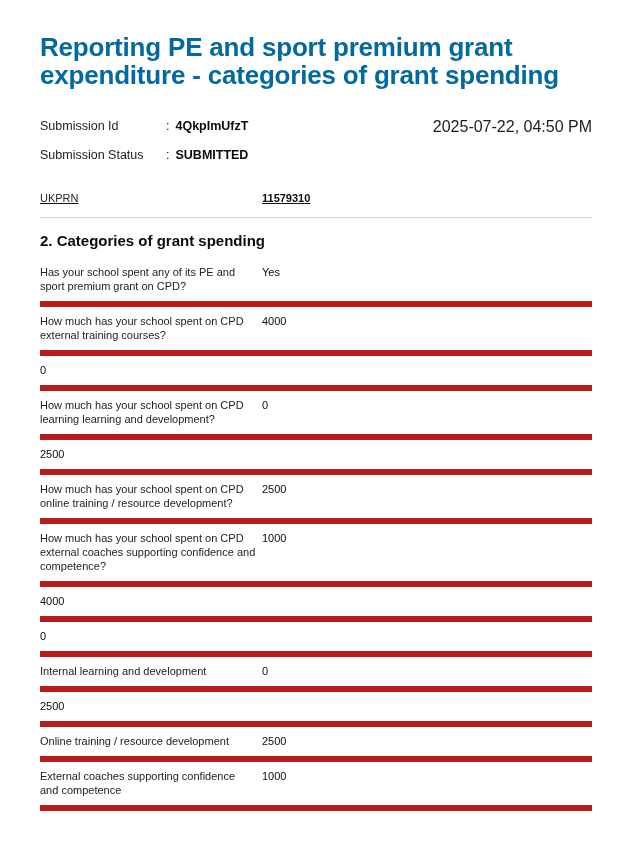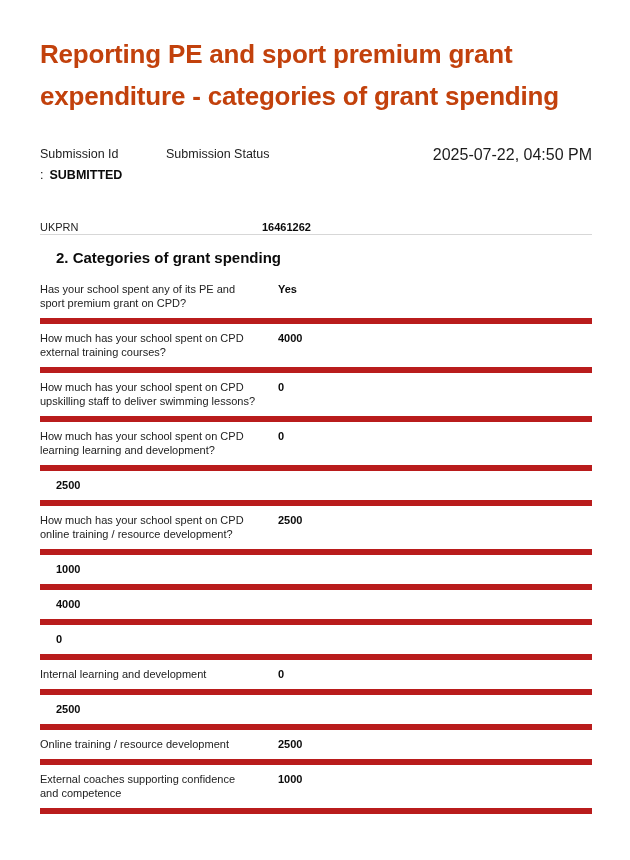--- a/index.html
+++ b/index.html
@@ -6,100 +6,101 @@
   body {
     width:630px; height:860px; overflow:hidden; position:relative;
     font-family:"Liberation Sans", sans-serif; color:#111111;
     -webkit-font-smoothing:antialiased;
   }
   .page { position:relative; width:630px; height:860px; }
   .content { padding:0 38px 0 40px; }
 
   .doc-title {
     margin:33px 0 0 0; max-width:556px;
-    font-size:26px; line-height:42px; font-weight:bold; color:#c2410c;
+    font-size:26px; line-height:28px; font-weight:bold; color:#0369a1;
     letter-spacing:-0.2px;
   }
 
   .submission-block { position:relative; margin-top:29px; font-size:12.5px; line-height:17px; }
-  .submission-grid { display:grid; grid-template-columns:126px auto; row-gap:4px; }
+  .submission-grid { display:grid; grid-template-columns:126px auto; row-gap:12px; }
   .submission-label { color:#1c1c1c; }
   .submission-value-cell { white-space:nowrap; }
   .colon { margin-right:6px; }
   .submission-value { font-weight:bold; color:#0b0b0b; }
   .timestamp { position:absolute; right:0; top:0; font-size:16px; color:#1c1c1c; }
 
   .ukprn-row {
-    margin-top:36px; border-bottom:1px solid #d7d7d7;
-    display:grid; grid-template-columns:222px 1fr; font-size:11px; line-height:14px;
+    margin-top:27px; padding-bottom:12px; border-bottom:1px solid #d7d7d7;
+    display:grid; grid-template-columns:222px 1fr; font-size:11px; line-height:14px;text-decoration:underline;
   }
   .ukprn-label { color:#1f1f1f; }
   .ukprn-value { font-weight:bold; color:#0b0b0b; }
 
   .section-heading {
-    margin:14px 0 9px 16px; font-size:15px; font-weight:bold; color:#0b0b0b;
+    margin:14px 0 9px 0; font-size:15px; font-weight:bold; color:#0b0b0b;
   }
 
   .qa-row {
     display:grid; grid-template-columns:222px 1fr;
     padding:7px 0 8px 0; border-bottom:6px solid #b91c1c;
     font-size:11px; line-height:14px;
   }
   .qa-question { width:216px; color:#222222; }
-  .qa-answer { font-weight:bold; color:#0b0b0b;margin-left:16px; }
+  .qa-answer { font-weight:normal; color:#0b0b0b; }
 </style>
 </head>
 <body>
 
 <div class="page">
   <div class="content">
 
     <h1 class="doc-title">Reporting PE and sport premium grant expenditure - categories of grant spending</h1>
 
     <div class="submission-block">
       <div class="submission-grid">
         <div class="submission-label">Submission Id</div>
+        <div class="submission-value-cell"><span class="colon">:</span><span class="submission-value">4QkpImUfzT</span></div>
         <div class="submission-label">Submission Status</div>
         <div class="submission-value-cell"><span class="colon">:</span><span class="submission-value">SUBMITTED</span></div>
       </div>
       <div class="timestamp">2025-07-22, 04:50 PM</div>
     </div>
 
     <div class="ukprn-row">
       <div class="ukprn-label">UKPRN</div>
-      <div class="ukprn-value">16461262</div>
+      <div class="ukprn-value">11579310</div>
     </div>
 
     <h2 class="section-heading">2. Categories of grant spending</h2>
 
     <div>
       <div class="qa-row">
         <div class="qa-question">Has your school spent any of its PE and sport premium grant on CPD?</div>
         <div class="qa-answer">Yes</div>
       </div>
       <div class="qa-row">
         <div class="qa-question">How much has your school spent on CPD external training courses?</div>
         <div class="qa-answer">4000</div>
       </div>
       <div class="qa-row">
-        <div class="qa-question">How much has your school spent on CPD upskilling staff to deliver swimming lessons?</div>
         <div class="qa-answer">0</div>
       </div>
       <div class="qa-row">
         <div class="qa-question">How much has your school spent on CPD learning learning and development?</div>
         <div class="qa-answer">0</div>
       </div>
       <div class="qa-row">
         <div class="qa-answer">2500</div>
       </div>
       <div class="qa-row">
         <div class="qa-question">How much has your school spent on CPD online training / resource development?</div>
         <div class="qa-answer">2500</div>
       </div>
       <div class="qa-row">
+        <div class="qa-question">How much has your school spent on CPD external coaches supporting confidence and competence?</div>
         <div class="qa-answer">1000</div>
       </div>
       <div class="qa-row">
         <div class="qa-answer">4000</div>
       </div>
       <div class="qa-row">
         <div class="qa-answer">0</div>
       </div>
       <div class="qa-row">
         <div class="qa-question">Internal learning and development</div>

